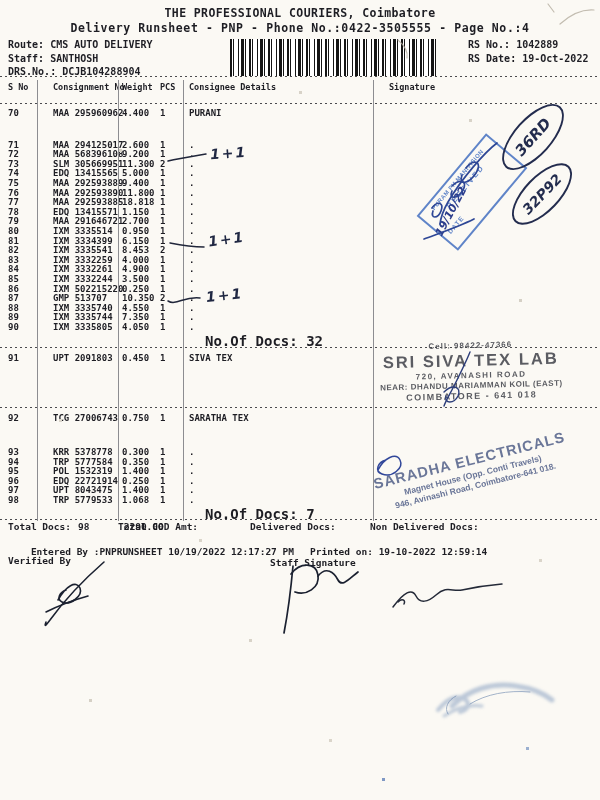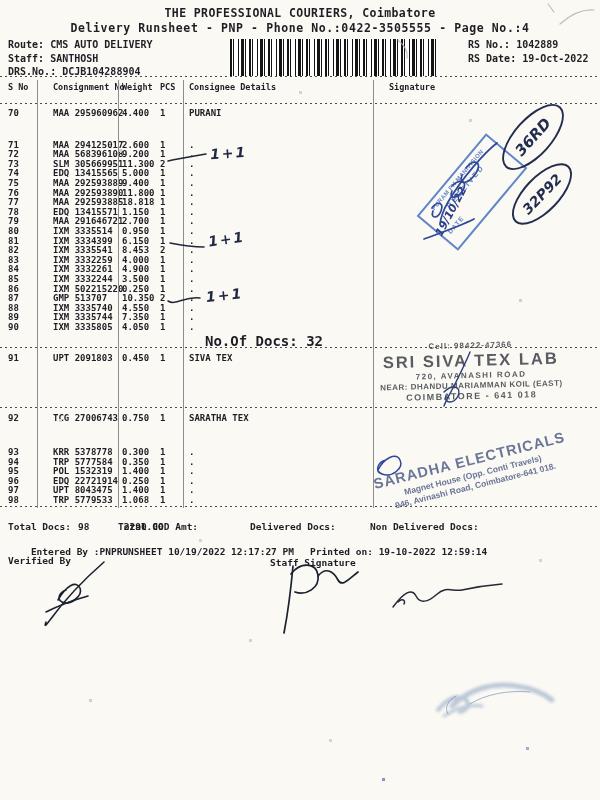--- a/index.html
+++ b/index.html
@@ -363,20 +363,21 @@
       <span class="c-sig"></span>
     </div>
           <div class="t-row">
       <span class="c-sno">98</span>
       <span class="c-con">TRP 5779533</span>
       <span class="c-wt">1.068</span>
       <span class="c-pcs">1</span>
       <span class="c-cne">.</span>
       <span class="c-sig"></span>
     </div>
+          <div class="docs-note">No.Of Docs: 7</div>
         </div>
         <div class="dashed-line"></div>
       </div>
   </div>
 
   <div class="stamp-received">
     <div class="st-r1">PURAM PH MANIVISION</div>
     <div class="st-r2">RECEIVED</div>
     <div class="st-r3">DATE</div>
   </div>

